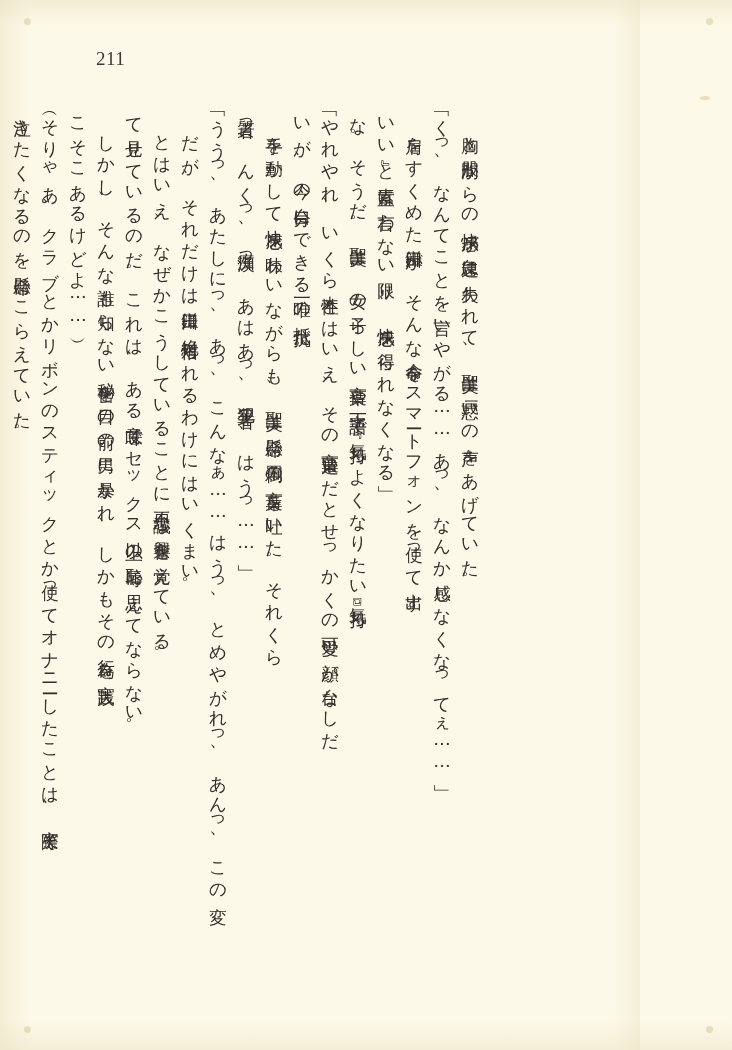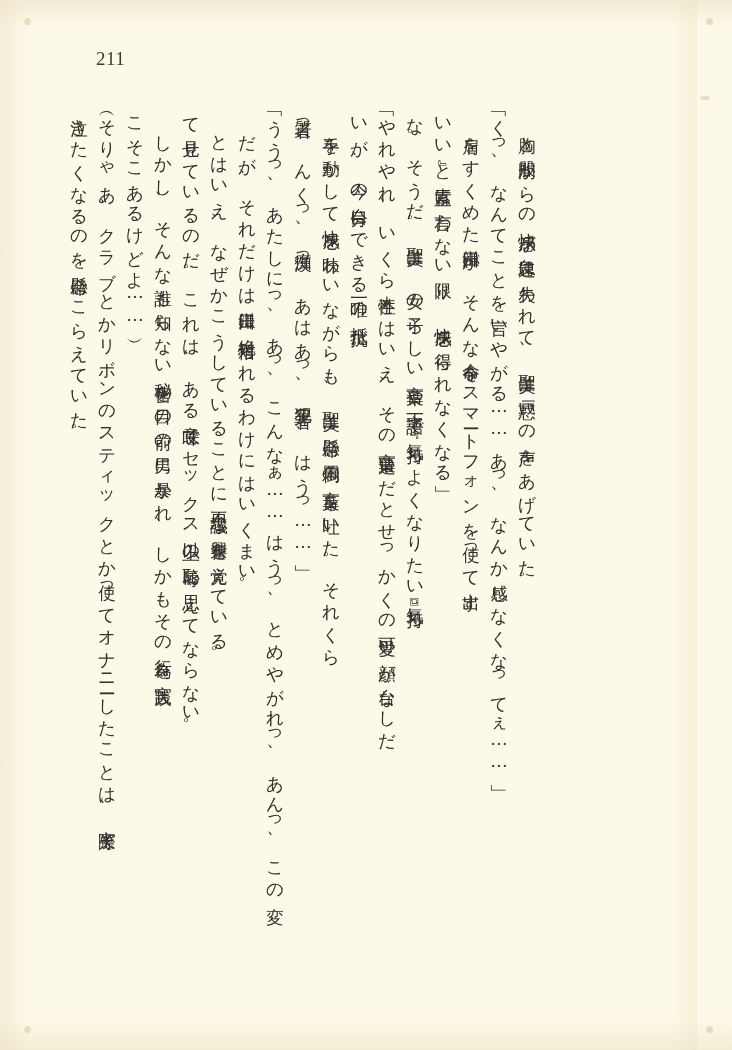--- a/index.html
+++ b/index.html
@@ -11,21 +11,21 @@
     height: 1050px;
     background: #fdf9e8;
     font-family: "Liberation Serif", "DejaVu Serif", serif;
     overflow: hidden;
     position: relative;
   }
 
   .page {
     position: absolute;
     left: 0; top: 0;
-    width: 697px;
+    width: 640px;
     height: 1050px;
     background: #fdf9e8;
   }
 
   
   .page-number {
     position: absolute;
     left: 96px;
     top: 48px;
     font-size: 19px;

